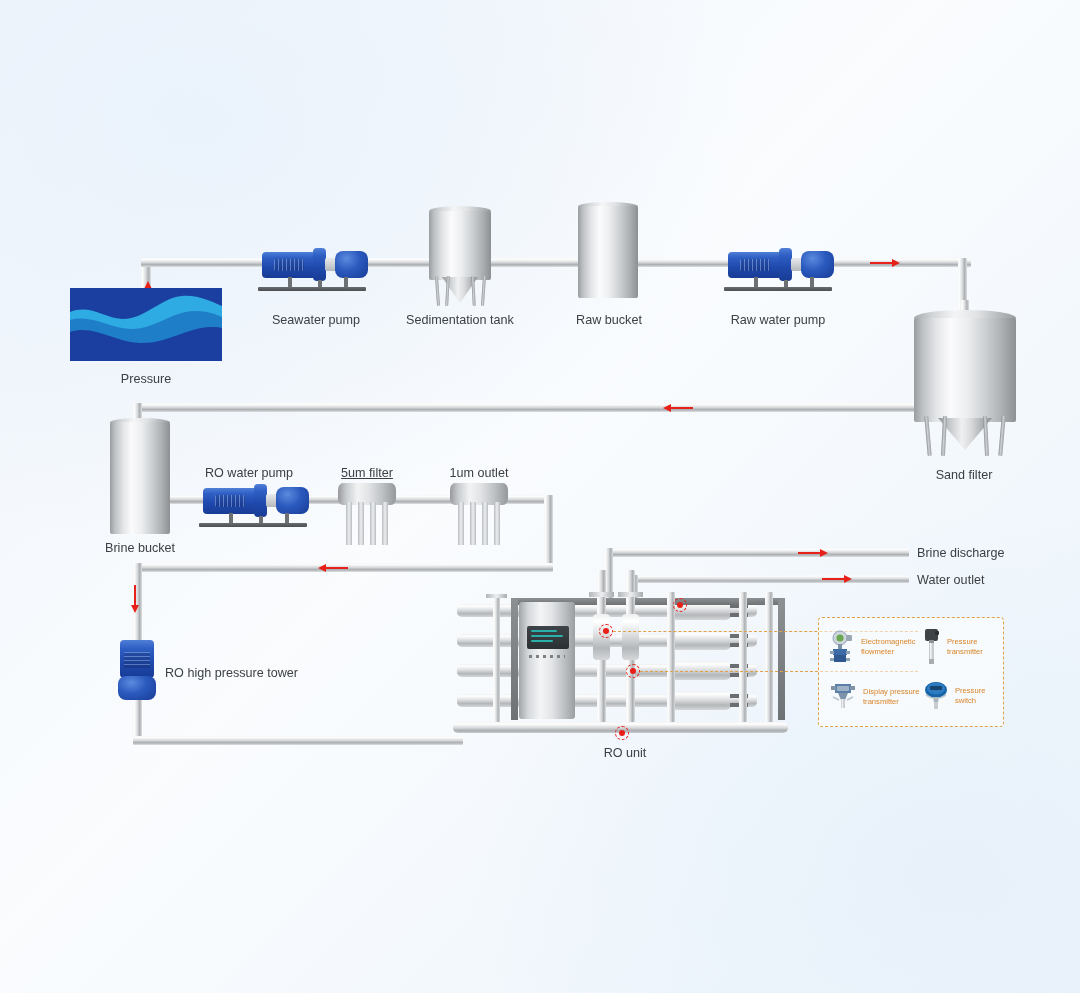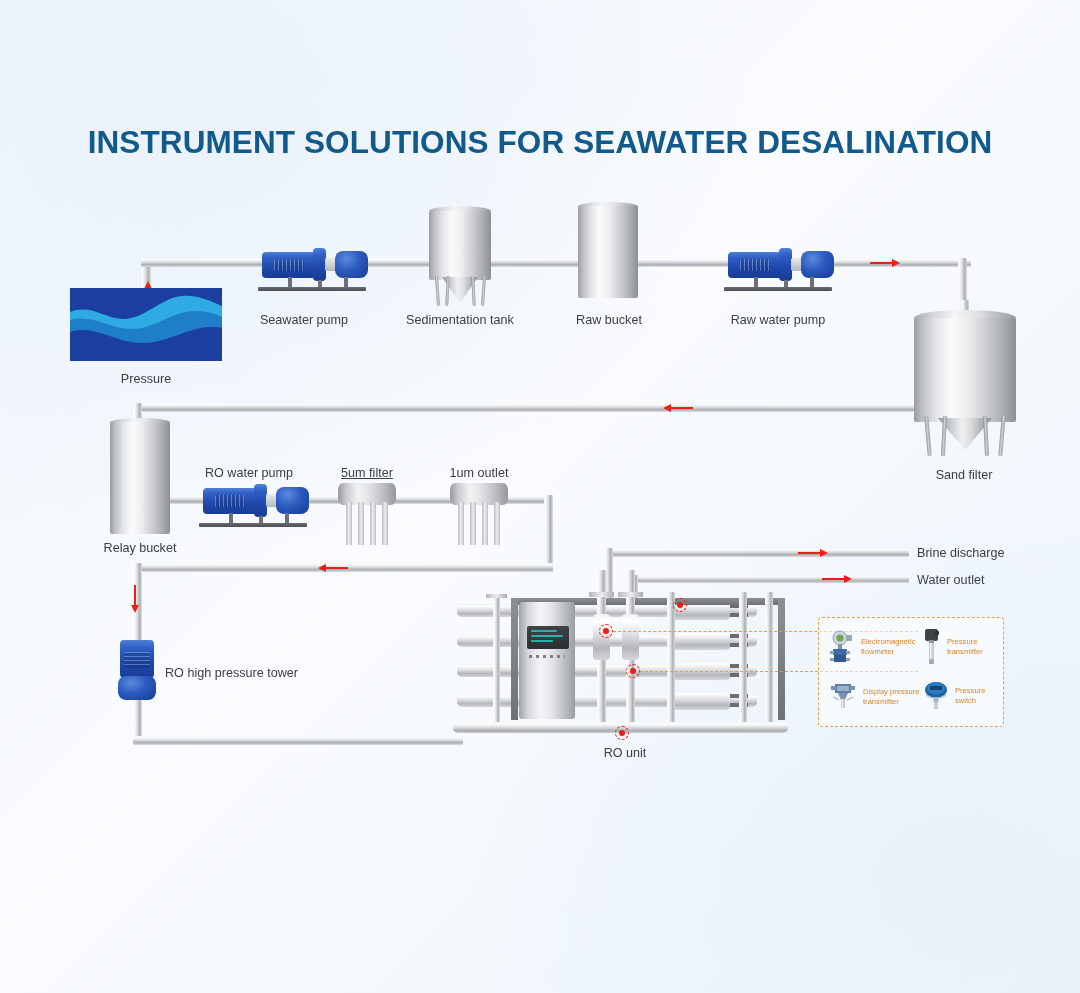--- a/index.html
+++ b/index.html
@@ -190,21 +190,20 @@
     font-size: 7.6px; color: #d98326; line-height: 1.32;
     font-family: "Liberation Sans", sans-serif;
   }
   .lg-ico { position: relative; flex: none; }
 </style>
 </head>
 <body>
 
 <div id="stage">
 
-  <div class="abs" id="title">INSTRUMENT SOLUTIONS FOR SEAWATER DESALINATION</div>
 
   <div class="abs pipe-v" style="left:141px; top:262px; width:10px; height:58px;"></div>
 
   <div class="abs pipe-h" style="left:141px; top:258px; width:830px; height:9px;"></div>
 
   <div class="abs pipe-v" style="left:958px; top:258px; width:9px; height:52px;"></div>
 
   <div class="abs" style="left:142px; top:281px;">
     <div class="arrow arrow-u" style="margin-left:2px;"></div>
     <div class="arrow-tail-v" style="height:20px; margin-left:5px;"></div>
@@ -269,21 +268,21 @@
       <div class="pump-motor-ribs"></div>
     </div>
     <div class="abs pump-motor" style="left:51px; top:2px; width:13px; height:33px;"></div>
     <div class="abs pump-coupler" style="left:63px; top:12px; width:13px; height:13px;"></div>
     <div class="abs pump-head" style="left:73px; top:5px; width:33px; height:27px;"></div>
     <div class="abs pump-leg" style="left:26px; top:31px; width:4px; height:11px;"></div>
     <div class="abs pump-leg" style="left:56px; top:34px; width:4px; height:8px;"></div>
     <div class="abs pump-leg" style="left:82px; top:31px; width:4px; height:11px;"></div>
     <div class="abs pump-base" style="left:-4px; top:41px; width:108px; height:4px;"></div>
   </div>
-  <div class="abs lbl center" style="left:304px; top:313px;">Seawater pump</div>
+  <div class="abs lbl center" style="left:316px; top:313px;">Seawater pump</div>
 
   <div class="abs" style="left:428px; top:206px; width:64px; height:95px;">
     <div class="abs metal-top" style="left:1px; top:0px; width:62px; height:10px;"></div>
     <div class="abs metal-cyl" style="left:1px; top:5px; width:62px; height:69px;"></div>
     <div class="abs" style="left:14px; top:71px; width:36px; height:26px;
         background:linear-gradient(to right,#97999c 0%,#c9cccf 22%,#f0f1f2 44%,#d9dbdd 62%,#aaadb0 84%,#929598 100%);
         clip-path: polygon(0% 0%, 100% 0%, 50% 100%);"></div>
     <div class="abs leg" style="left:8px; top:70px; width:3px; height:30px; transform:rotate(-4deg);"></div>
     <div class="abs leg" style="left:18px; top:70px; width:3px; height:30px; transform:rotate(3deg);"></div>
     <div class="abs leg" style="left:44px; top:70px; width:3px; height:30px; transform:rotate(-3deg);"></div>
@@ -322,21 +321,21 @@
     <div class="abs leg" style="left:30px; top:116px; width:4px; height:40px; transform:rotate(3deg);"></div>
     <div class="abs leg" style="left:72px; top:116px; width:4px; height:40px; transform:rotate(-3deg);"></div>
     <div class="abs leg" style="left:88px; top:116px; width:4px; height:40px; transform:rotate(5deg);"></div>
   </div>
   <div class="abs lbl center" style="left:964px; top:468px;">Sand filter</div>
 
   <div class="abs" style="left:110px; top:418px; width:60px; height:116px;">
     <div class="abs metal-top" style="left:0px; top:0px; width:60px; height:9px;"></div>
     <div class="abs metal-cyl" style="left:0px; top:4px; width:60px; height:112px;"></div>
   </div>
-  <div class="abs lbl center" style="left:140px; top:541px;">Relay bucket</div>
+  <div class="abs lbl center" style="left:140px; top:541px;">Brine bucket</div>
 
   <div class="abs" style="left:203px; top:482px; width:100px; height:45px;">
     <div class="abs pump-motor" style="left:0px; top:6px; width:54px; height:26px;">
       <div class="pump-motor-ribs"></div>
     </div>
     <div class="abs pump-motor" style="left:51px; top:2px; width:13px; height:33px;"></div>
     <div class="abs pump-coupler" style="left:63px; top:12px; width:13px; height:13px;"></div>
     <div class="abs pump-head" style="left:73px; top:5px; width:33px; height:27px;"></div>
     <div class="abs pump-leg" style="left:26px; top:31px; width:4px; height:11px;"></div>
     <div class="abs pump-leg" style="left:56px; top:34px; width:4px; height:8px;"></div>

